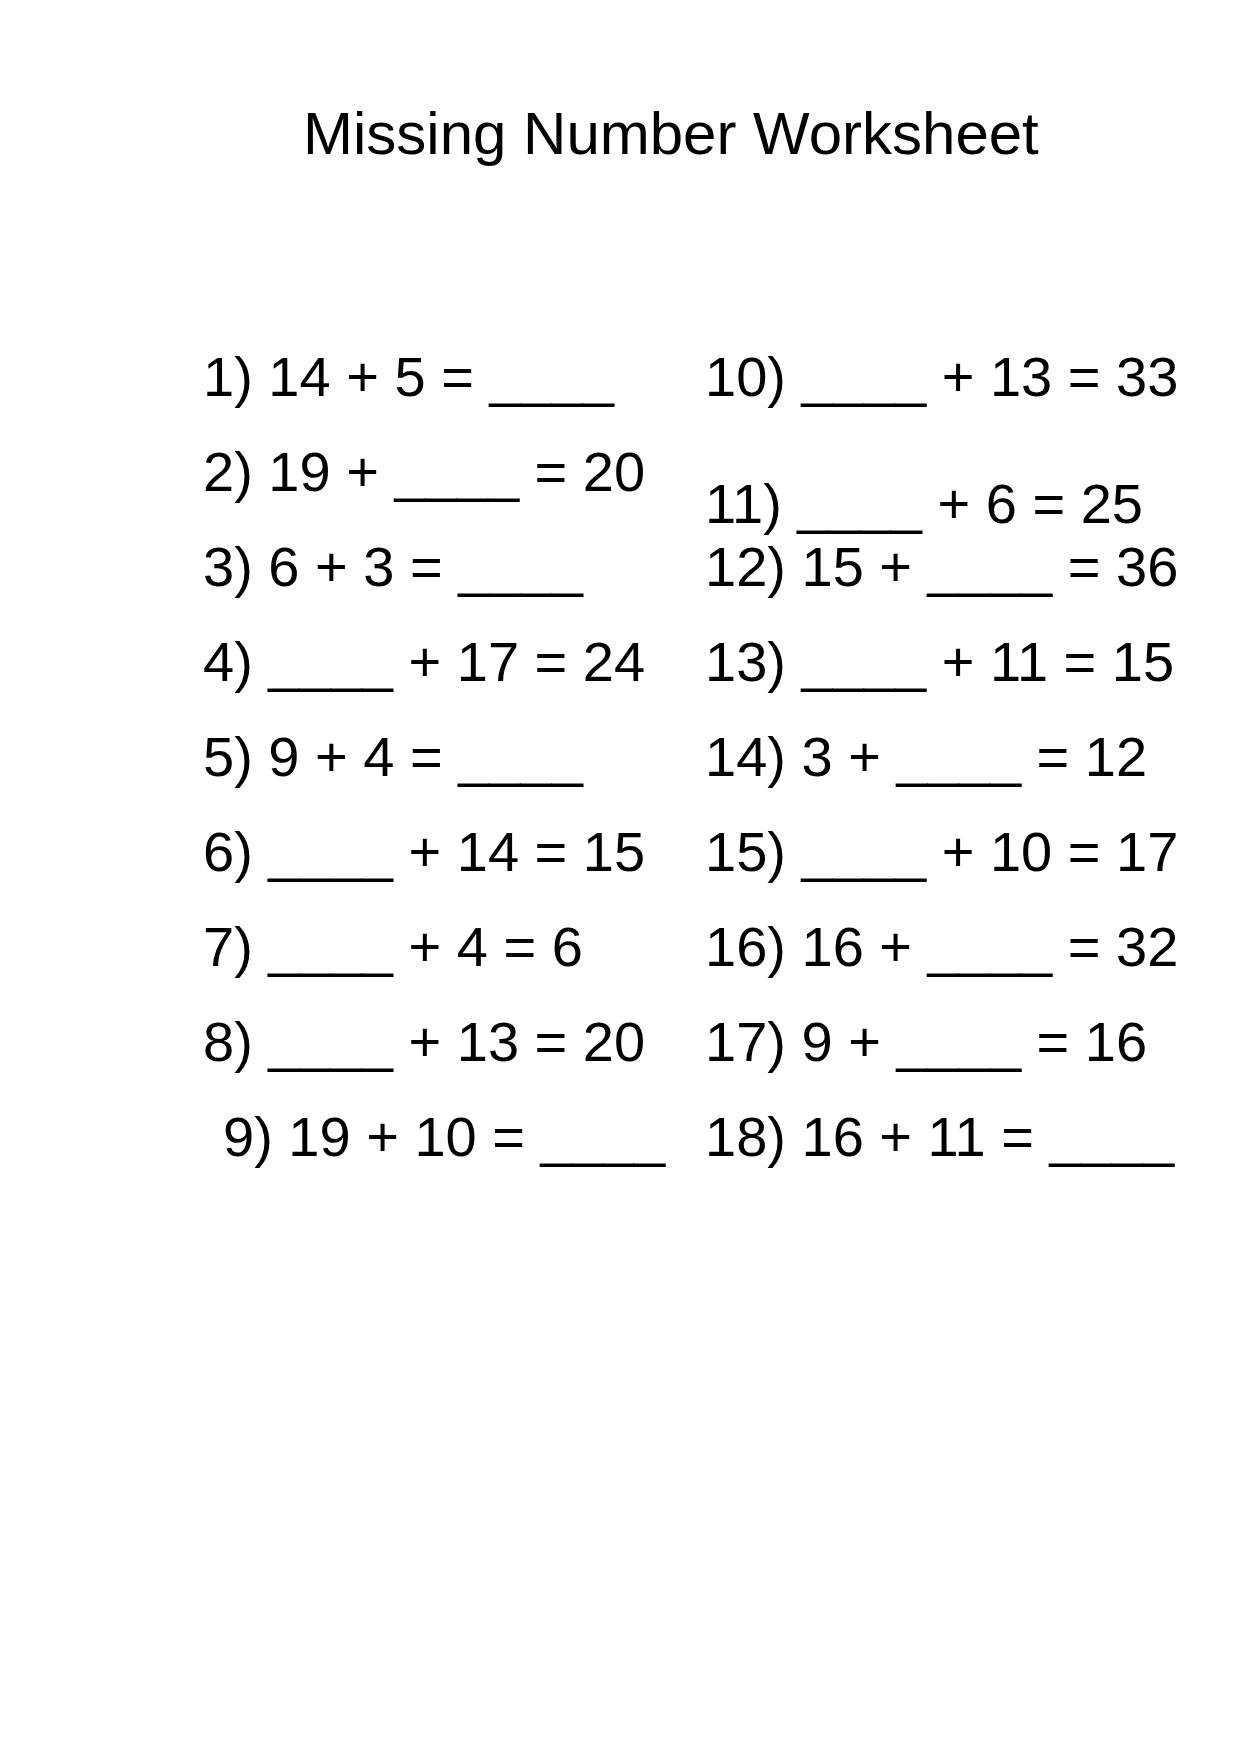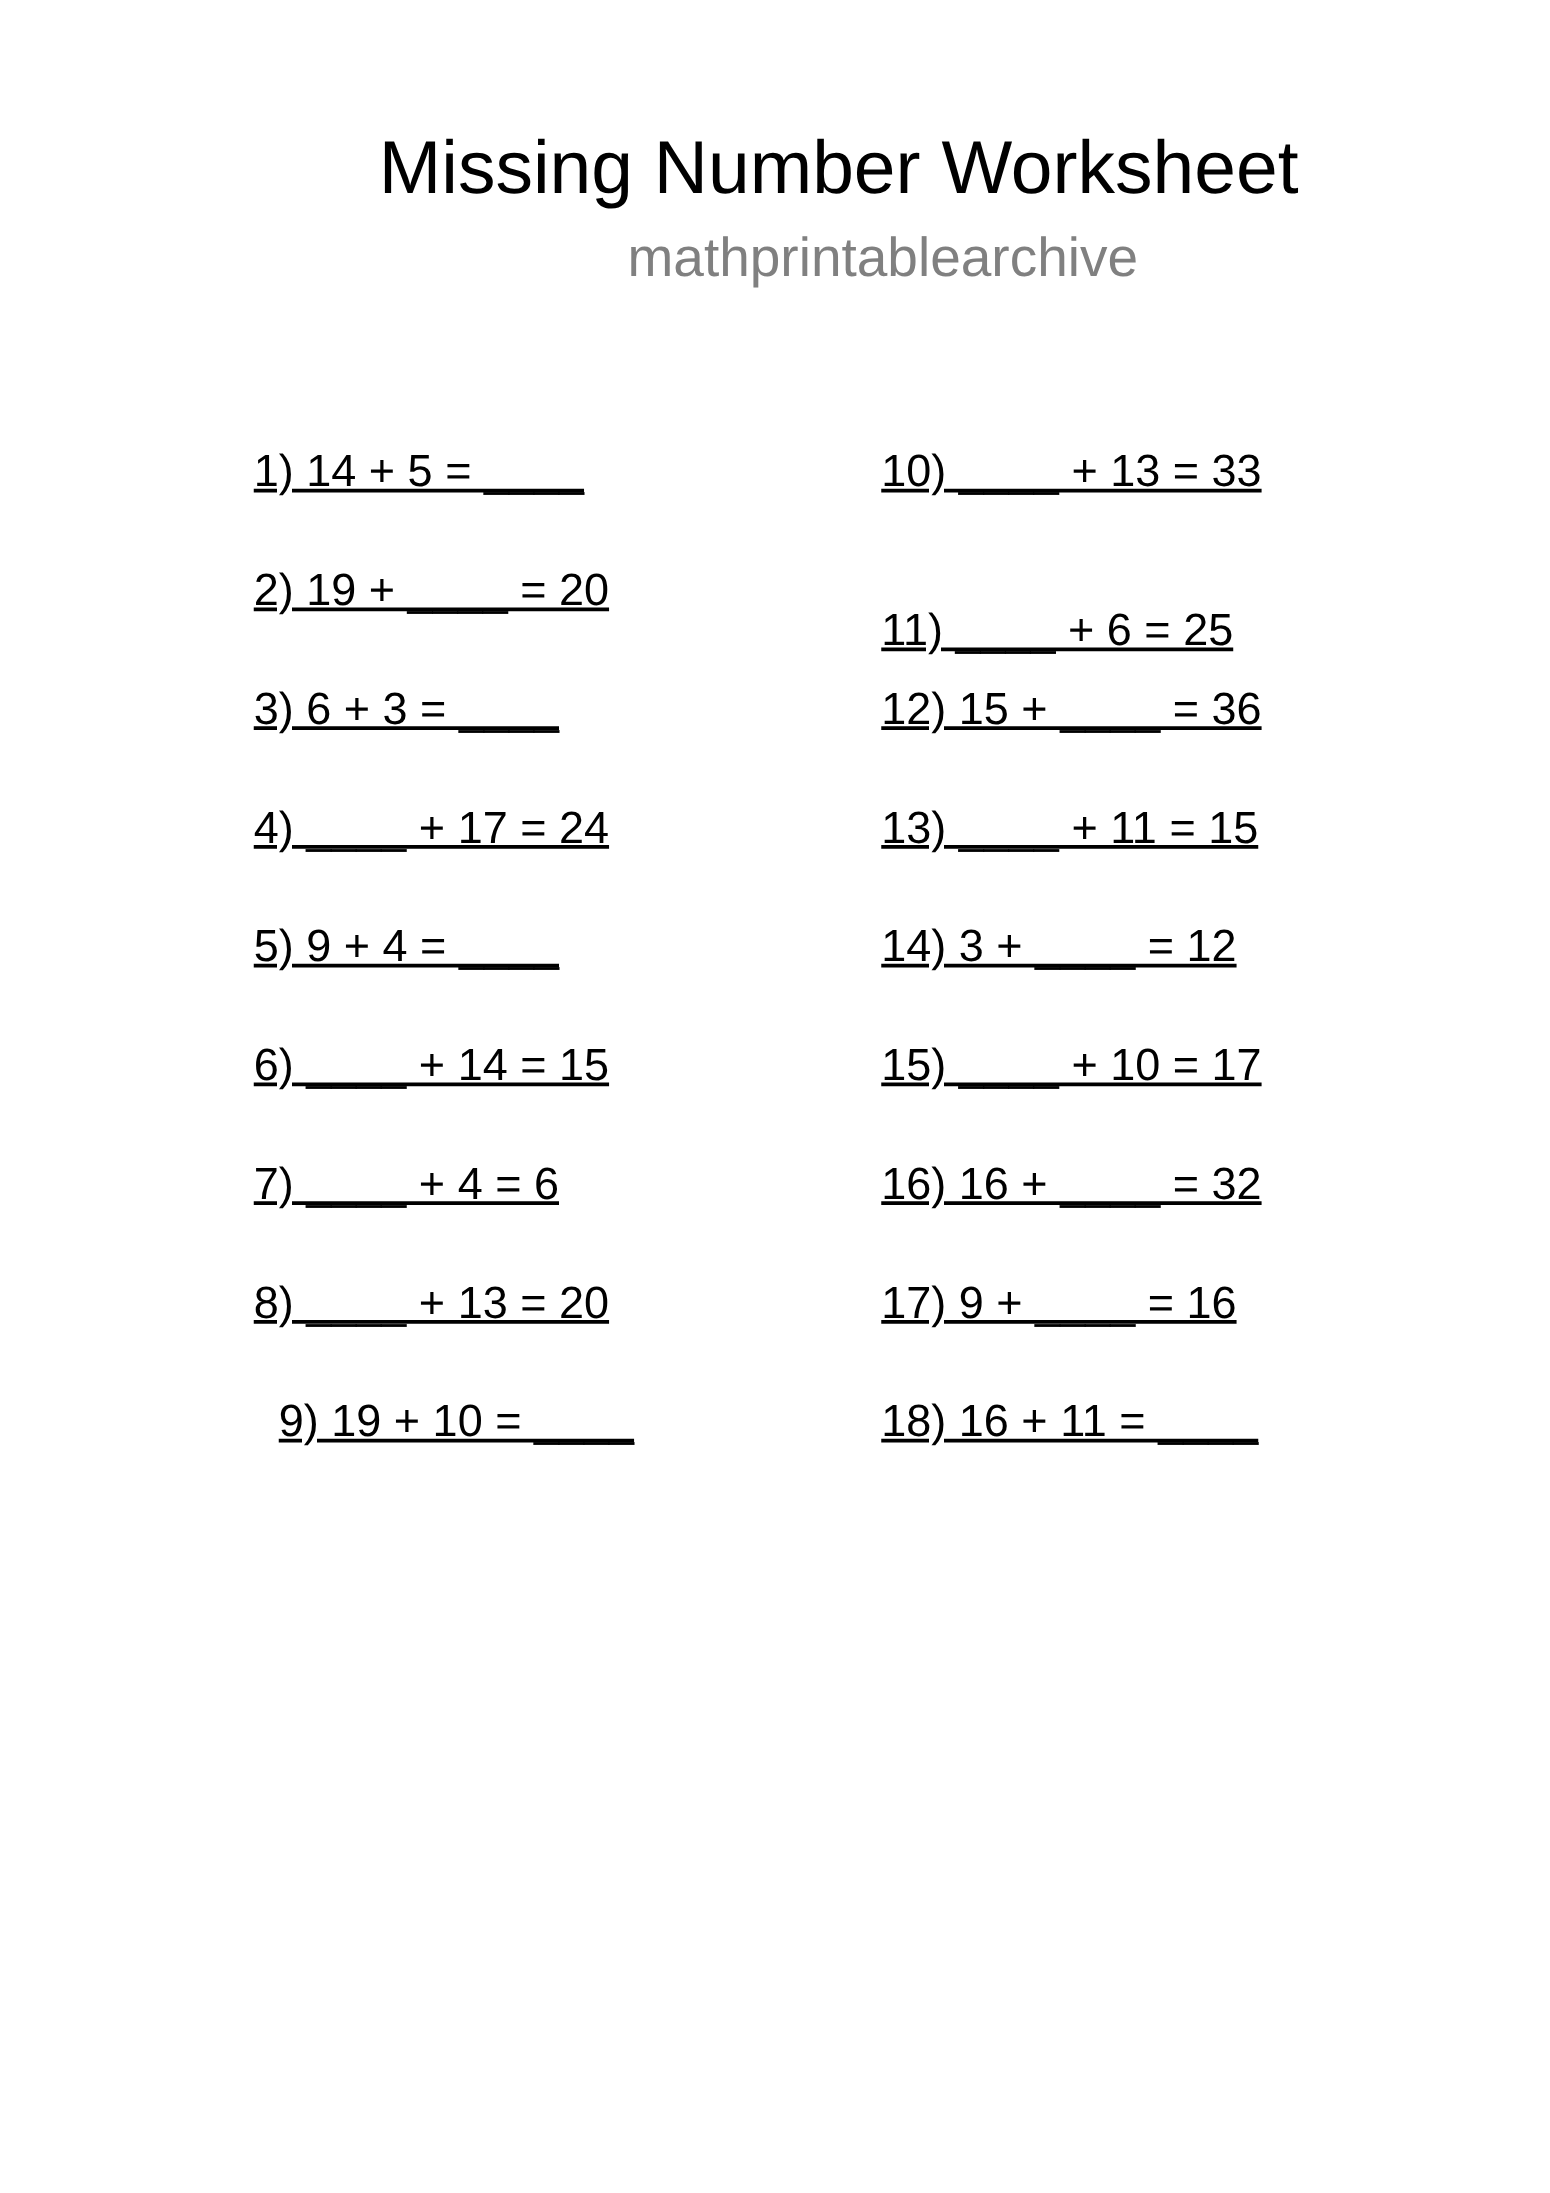--- a/index.html
+++ b/index.html
@@ -36,33 +36,31 @@
       position: absolute;
       left: 502px;
       top: 185px;
       font-size: 44px;
       line-height: 44px;
       white-space: nowrap;
       color: #808080;
     }
     .problem {
       position: absolute;
-      font-size: 36px;
+      font-size: 56px;
       line-height: 44px;
       white-space: pre;
       color: #000000;
-      text-decoration: underline;
     }
   </style>
 </head>
 <body>
 
 <div class="page">
   <div class="title">Missing Number Worksheet</div>
-  <div class="subtitle">mathprintablearchive</div>
 
   <div>
     <div class="problem" style="left:203px; top:355px;">1) 14 + 5 = ____</div>
     <div class="problem" style="left:203px; top:450px;">2) 19 + ____ = 20</div>
     <div class="problem" style="left:203px; top:545px;">3) 6 + 3 = ____</div>
     <div class="problem" style="left:203px; top:640px;">4) ____ + 17 = 24</div>
     <div class="problem" style="left:203px; top:735px;">5) 9 + 4 = ____</div>
     <div class="problem" style="left:203px; top:830px;">6) ____ + 14 = 15</div>
     <div class="problem" style="left:203px; top:925px;">7) ____ + 4 = 6</div>
     <div class="problem" style="left:203px; top:1020px;">8) ____ + 13 = 20</div>

